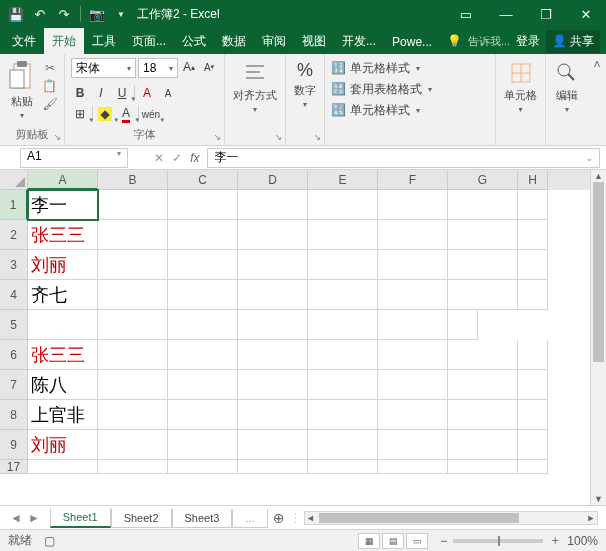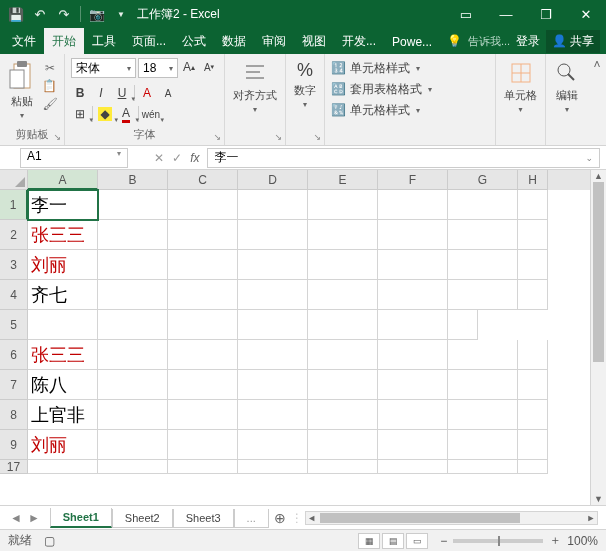--- a/index.html
+++ b/index.html
@@ -59,21 +59,21 @@
 .cell.red{color:#c00000}
 .cell.active{outline:2px solid #217346;outline-offset:-1px;position:relative;z-index:2}
 .row.r10{height:14px}
 .row.r10 .rh{line-height:14px}
 .vscroll{width:16px;background:#f1f1f1;border-left:1px solid #d4d4d4;position:relative}
 .vscroll .thumb{position:absolute;top:12px;left:2px;right:2px;height:180px;background:#c1c1c1}
 .vscroll .arr{position:absolute;left:0;right:0;height:12px;text-align:center;font-size:9px;color:#666;line-height:12px}
 .sheettabs{height:24px;border-top:1px solid #d4d4d4;display:flex;align-items:center;background:#fff}
 .sheettabs .nav{display:flex;gap:6px;padding:0 10px;color:#888;font-size:11px}
 .stab{padding:3px 12px;border:1px solid #ccc;border-top:none;font-size:11px;color:#444;background:#fff;margin-bottom:-1px}
-.stab.active{border-bottom:2px solid #217346;color:#217346;font-weight:700}
+.stab.active{border-bottom:2px solid #217346;color:#217346;font-weight:400}
 .stab.dim{color:#999}
 .addtab{width:22px;text-align:center;color:#666;font-size:14px}
 .hscroll{flex:1;margin:0 8px;height:14px;background:#f1f1f1;position:relative;border:1px solid #d4d4d4;display:flex;align-items:center}
 .hscroll .thumb{position:absolute;left:14px;width:200px;top:1px;bottom:1px;background:#c1c1c1}
 .hscroll .arr{width:12px;text-align:center;font-size:9px;color:#666;z-index:1}
 .statusbar{height:22px;background:#f1f1f1;border-top:1px solid #d4d4d4;display:flex;align-items:center;padding:0 8px;gap:12px;font-size:11px;color:#555}
 .statusbar .spacer{flex:1}
 .viewbtns{display:flex;gap:2px}
 .viewbtns div{width:22px;height:16px;border:1px solid #ccc;background:#fff;display:flex;align-items:center;justify-content:center;font-size:9px}
 .zoom{display:flex;align-items:center;gap:6px}

